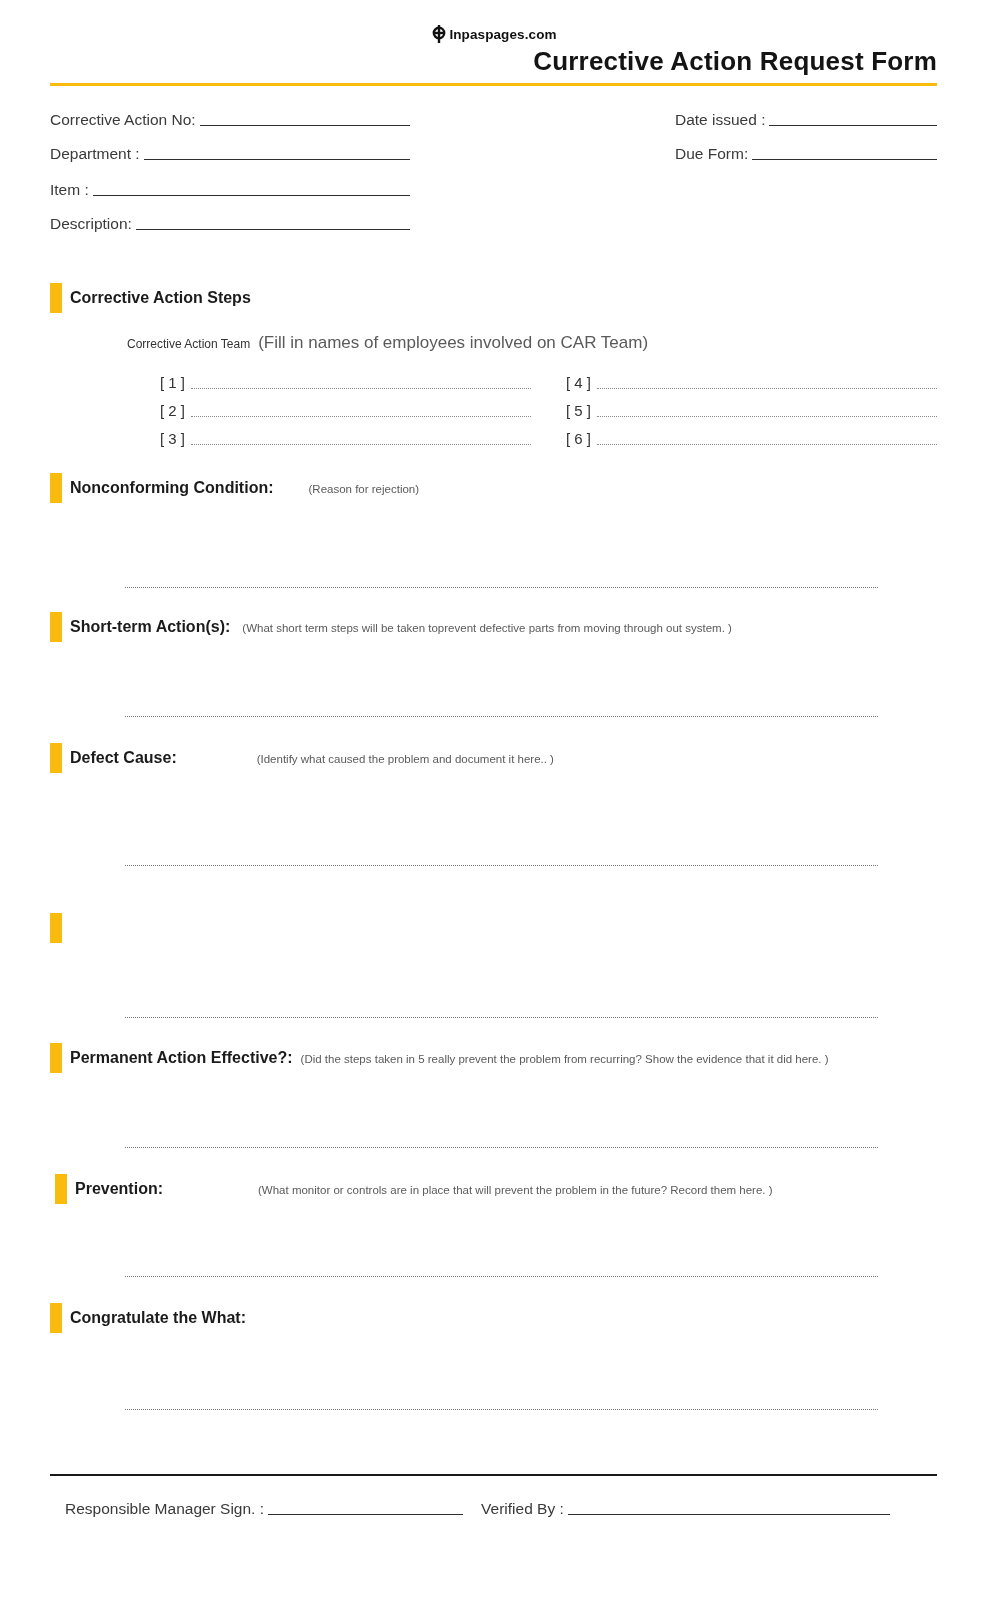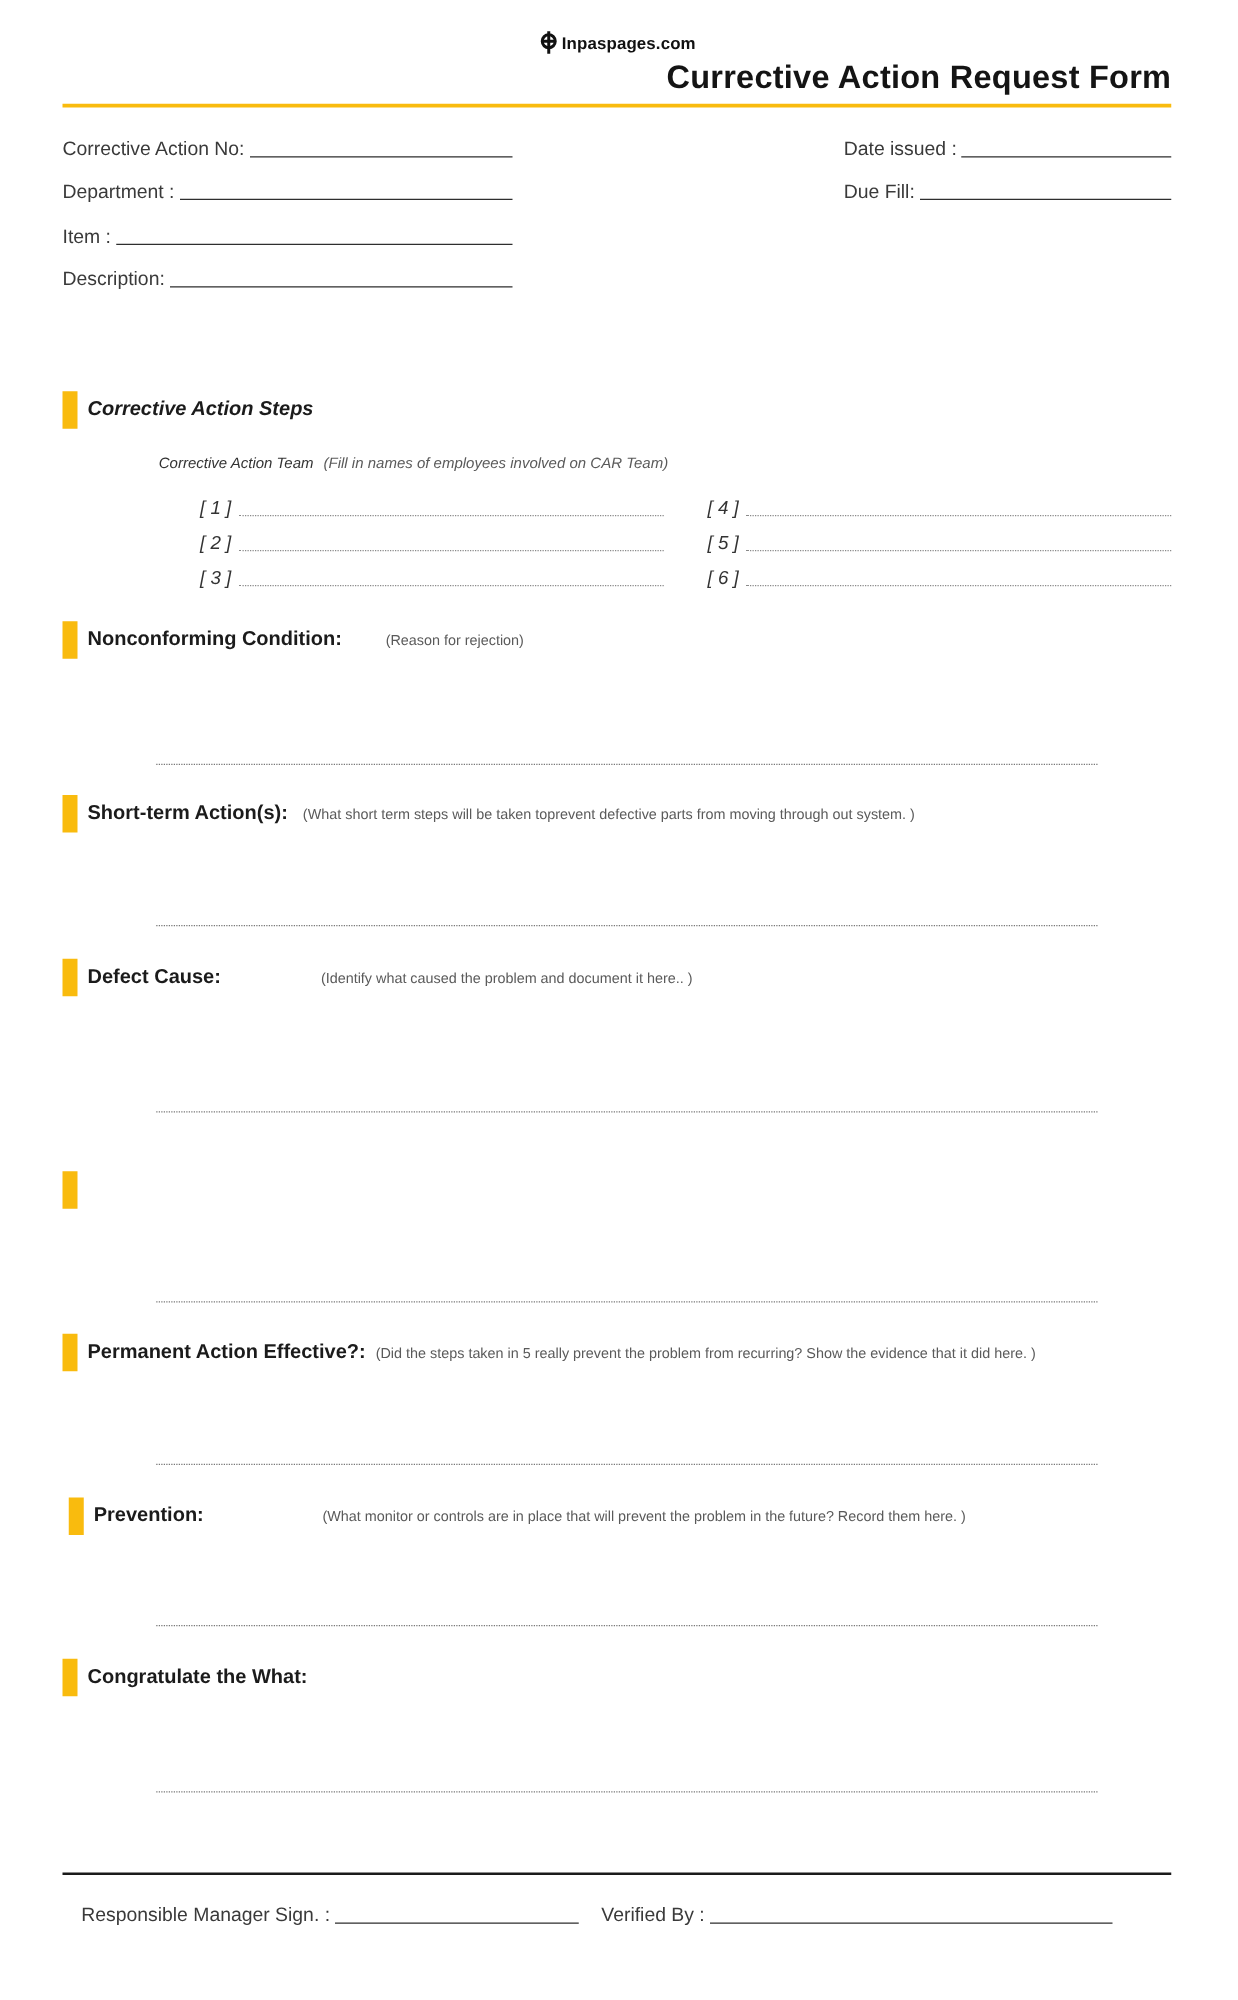--- a/index.html
+++ b/index.html
@@ -39,24 +39,24 @@
   .fill-line { flex: 1; border-bottom: 1.5px solid #2e2e2e; margin-bottom: 3px; height: 14px; }
 
   
   .sec-head { display: flex; align-items: center; }
   .bar { width: 12px; height: 30px; background: #F9BB0E; margin-right: 8px; flex: none; }
   .sec-text-group { display: flex; align-items: baseline; }
   .sec-title { font-size: 16px; font-weight: bold; color: #1b1b1b; white-space: nowrap; }
   .sec-hint { font-size: 11.5px; color: #5a5a5a; white-space: nowrap; }
 
   
-  .section-steps { margin-top: 74px; font-style: italic; }
+  .section-steps { margin-top: 44px; }
   .team-title-row { margin-top: 20px; padding-left: 77px; display: flex; align-items: baseline; }
   .team-title { font-size: 12px; color: #333; }
-  .team-hint { font-size: 12px; color: #5a5a5a; margin-left: 8px; }
+  .team-hint { font-size: 17px; color: #5a5a5a; margin-left: 8px; }
   .team-grid { margin-top: 10px; padding-left: 110px; display: flex; gap: 35px; }
   .team-col { flex: 1; }
   .team-slot { display: flex; align-items: flex-end; height: 28px; }
   .team-num { font-size: 15px; color: #333; margin-right: 6px; white-space: pre; }
   .team-line { flex: 1; border-bottom: 1px dotted #8a8a8a; margin-bottom: 2px; height: 12px; }
 
   
   .answer-space { border-bottom: 1px dotted #777; margin-left: 75px; margin-right: 59px; }
 
   
@@ -106,21 +106,21 @@
         <span class="field-label">Description:</span>
         <span class="fill-line"></span>
       </div>
     </div>
     <div class="fields-col-right">
       <div class="field-row">
         <span class="field-label">Date issued :</span>
         <span class="fill-line"></span>
       </div>
       <div class="field-row">
-        <span class="field-label">Due Fill:</span>
+        <span class="field-label">Due Form:</span>
         <span class="fill-line"></span>
       </div>
     </div>
   </div>
 
   <section class="section-steps">
     <div class="sec-head">
       <span class="bar"></span>
       <span class="sec-text-group">
         <span class="sec-title">Corrective Action Steps</span>

